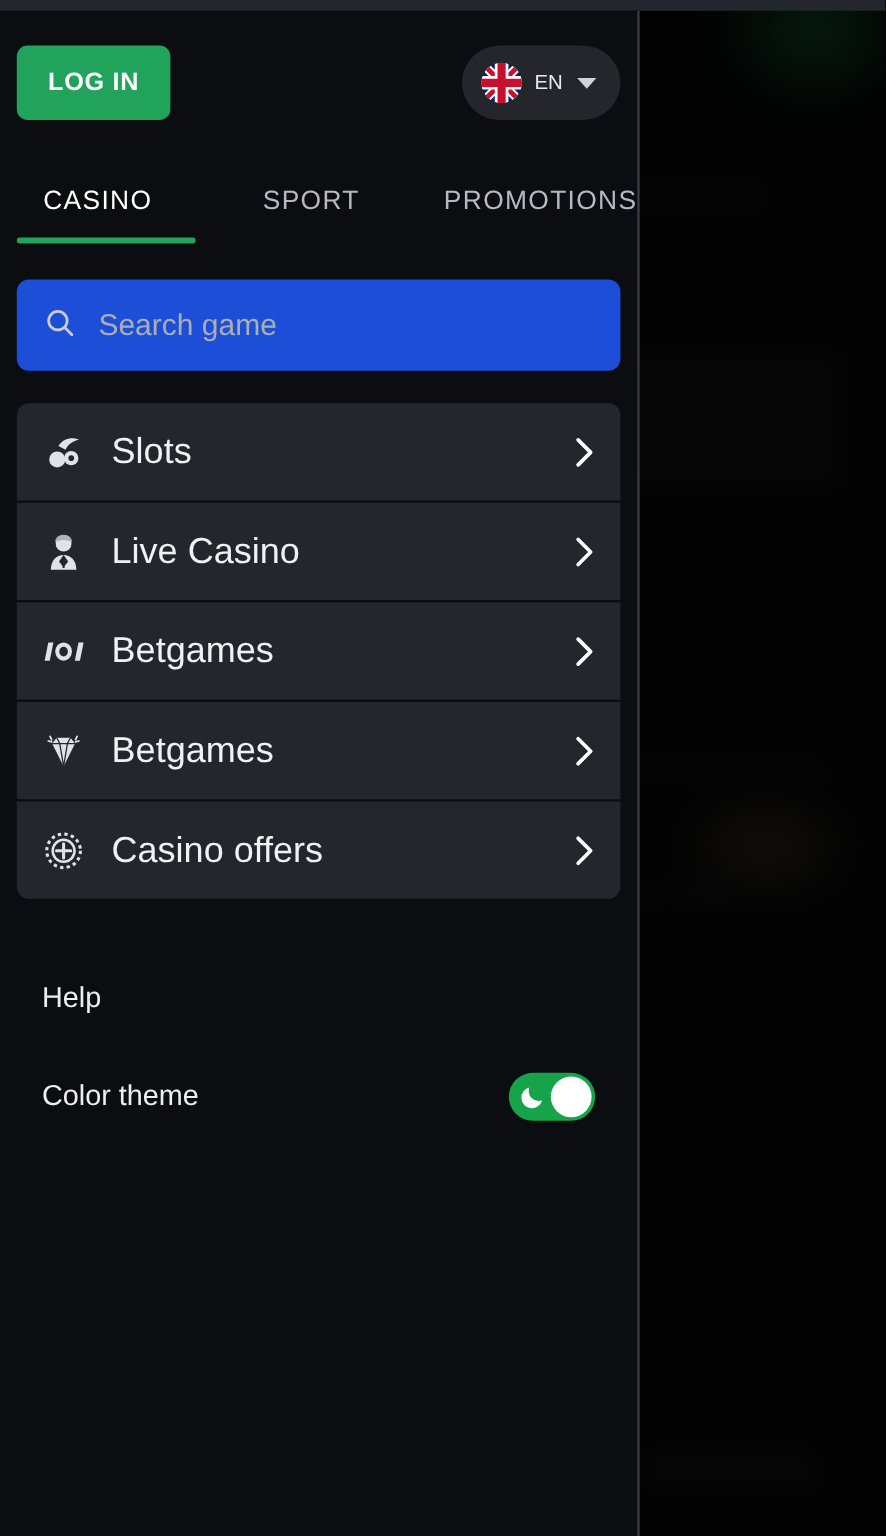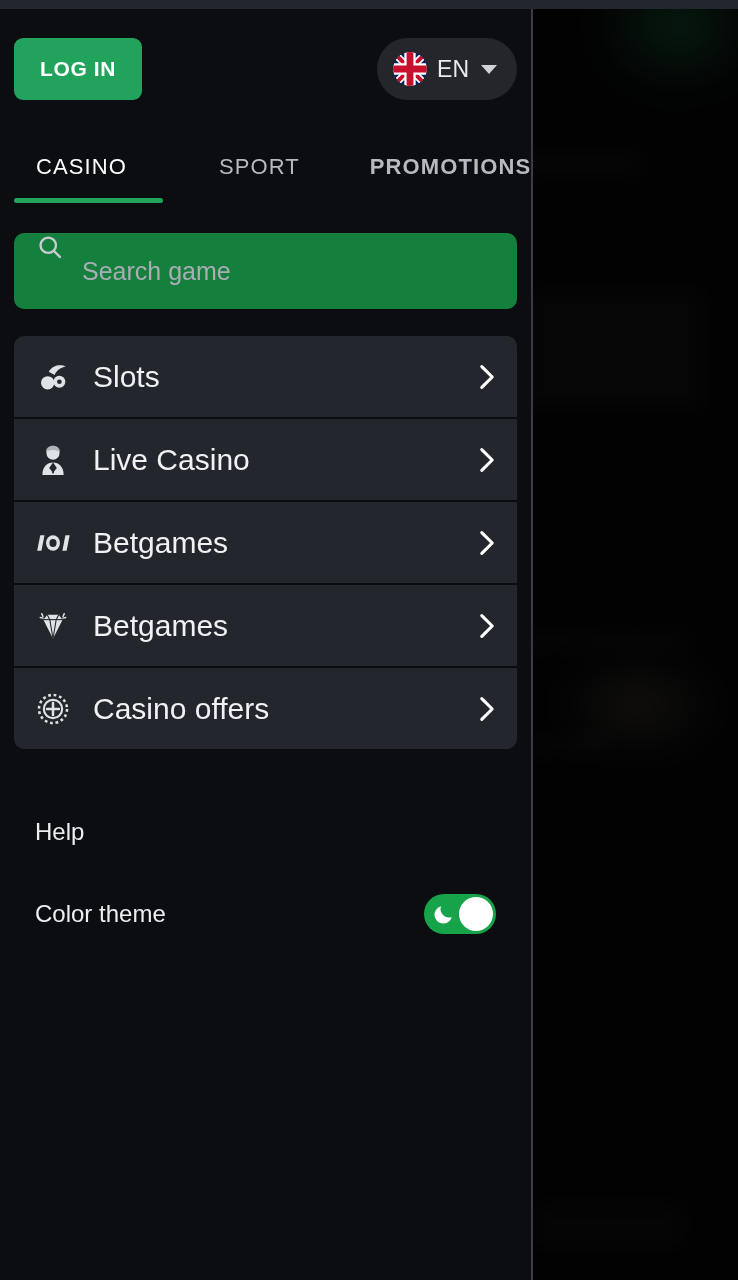--- a/index.html
+++ b/index.html
@@ -73,49 +73,49 @@
     position:absolute; right:14px; top:29px;
     height:62px; padding:0 20px 0 16px;
     display:flex; align-items:center; gap:10px;
     background:#24262c; border:none; border-radius:31px;
     cursor:pointer;
   }
   .flag {
     width:34px; height:34px; border-radius:50%;
     overflow:hidden; flex:none; display:block;
   }
-  #lang-code { color:#e9eaec; font-size:23px; font-weight:400; }
+  #lang-code { color:#e9eaec; font-size:17px; font-weight:400; }
   .caret {
     width:0; height:0; margin-left:2px;
     border-left:8px solid transparent; border-right:8px solid transparent;
     border-top:9px solid #cfd2d6;
   }
 
   
   #tabs { position:relative; display:flex; height:72px; }
   .tab {
     position:relative; display:flex; align-items:center;
     height:100%; background:none; border:none; cursor:pointer;
     font-size:22px; letter-spacing:1.1px; font-weight:400;
     color:#b6bac0; padding:0;
   }
   .tab.active { color:#ffffff; }
   #tab-casino { margin-left:36px; }
   #tab-sport { margin-left:92px; }
-  #tab-promotions { margin-left:70px;font-weight:bold; }
+  #tab-promotions { margin-left:70px; }
   #tab-underline {
     position:absolute; left:14px; bottom:0;
     width:149px; height:5px; background:#22a35c; border-radius:3px;
   }
 
   
   #search-wrap {
     margin:30px 14px 0 14px; height:76px;
-    background:#15803d; border-radius:10px;
-    display:flex; padding:0 22px; cursor:text;
+    background:#1d4ed8; border-radius:10px;
+    display:flex; align-items:center; padding:0 22px; cursor:text;
   }
   #search-input {
     flex:1; background:none; border:none; outline:none;
     color:#e6e8ea; font-size:25px; font-family:inherit; margin-left:18px;
   }
   #search-input::placeholder { color:#a9adb4; }
 
   
   #menu { margin:27px 14px 0 14px; display:flex; flex-direction:column; gap:2px; }
   .menu-row {

